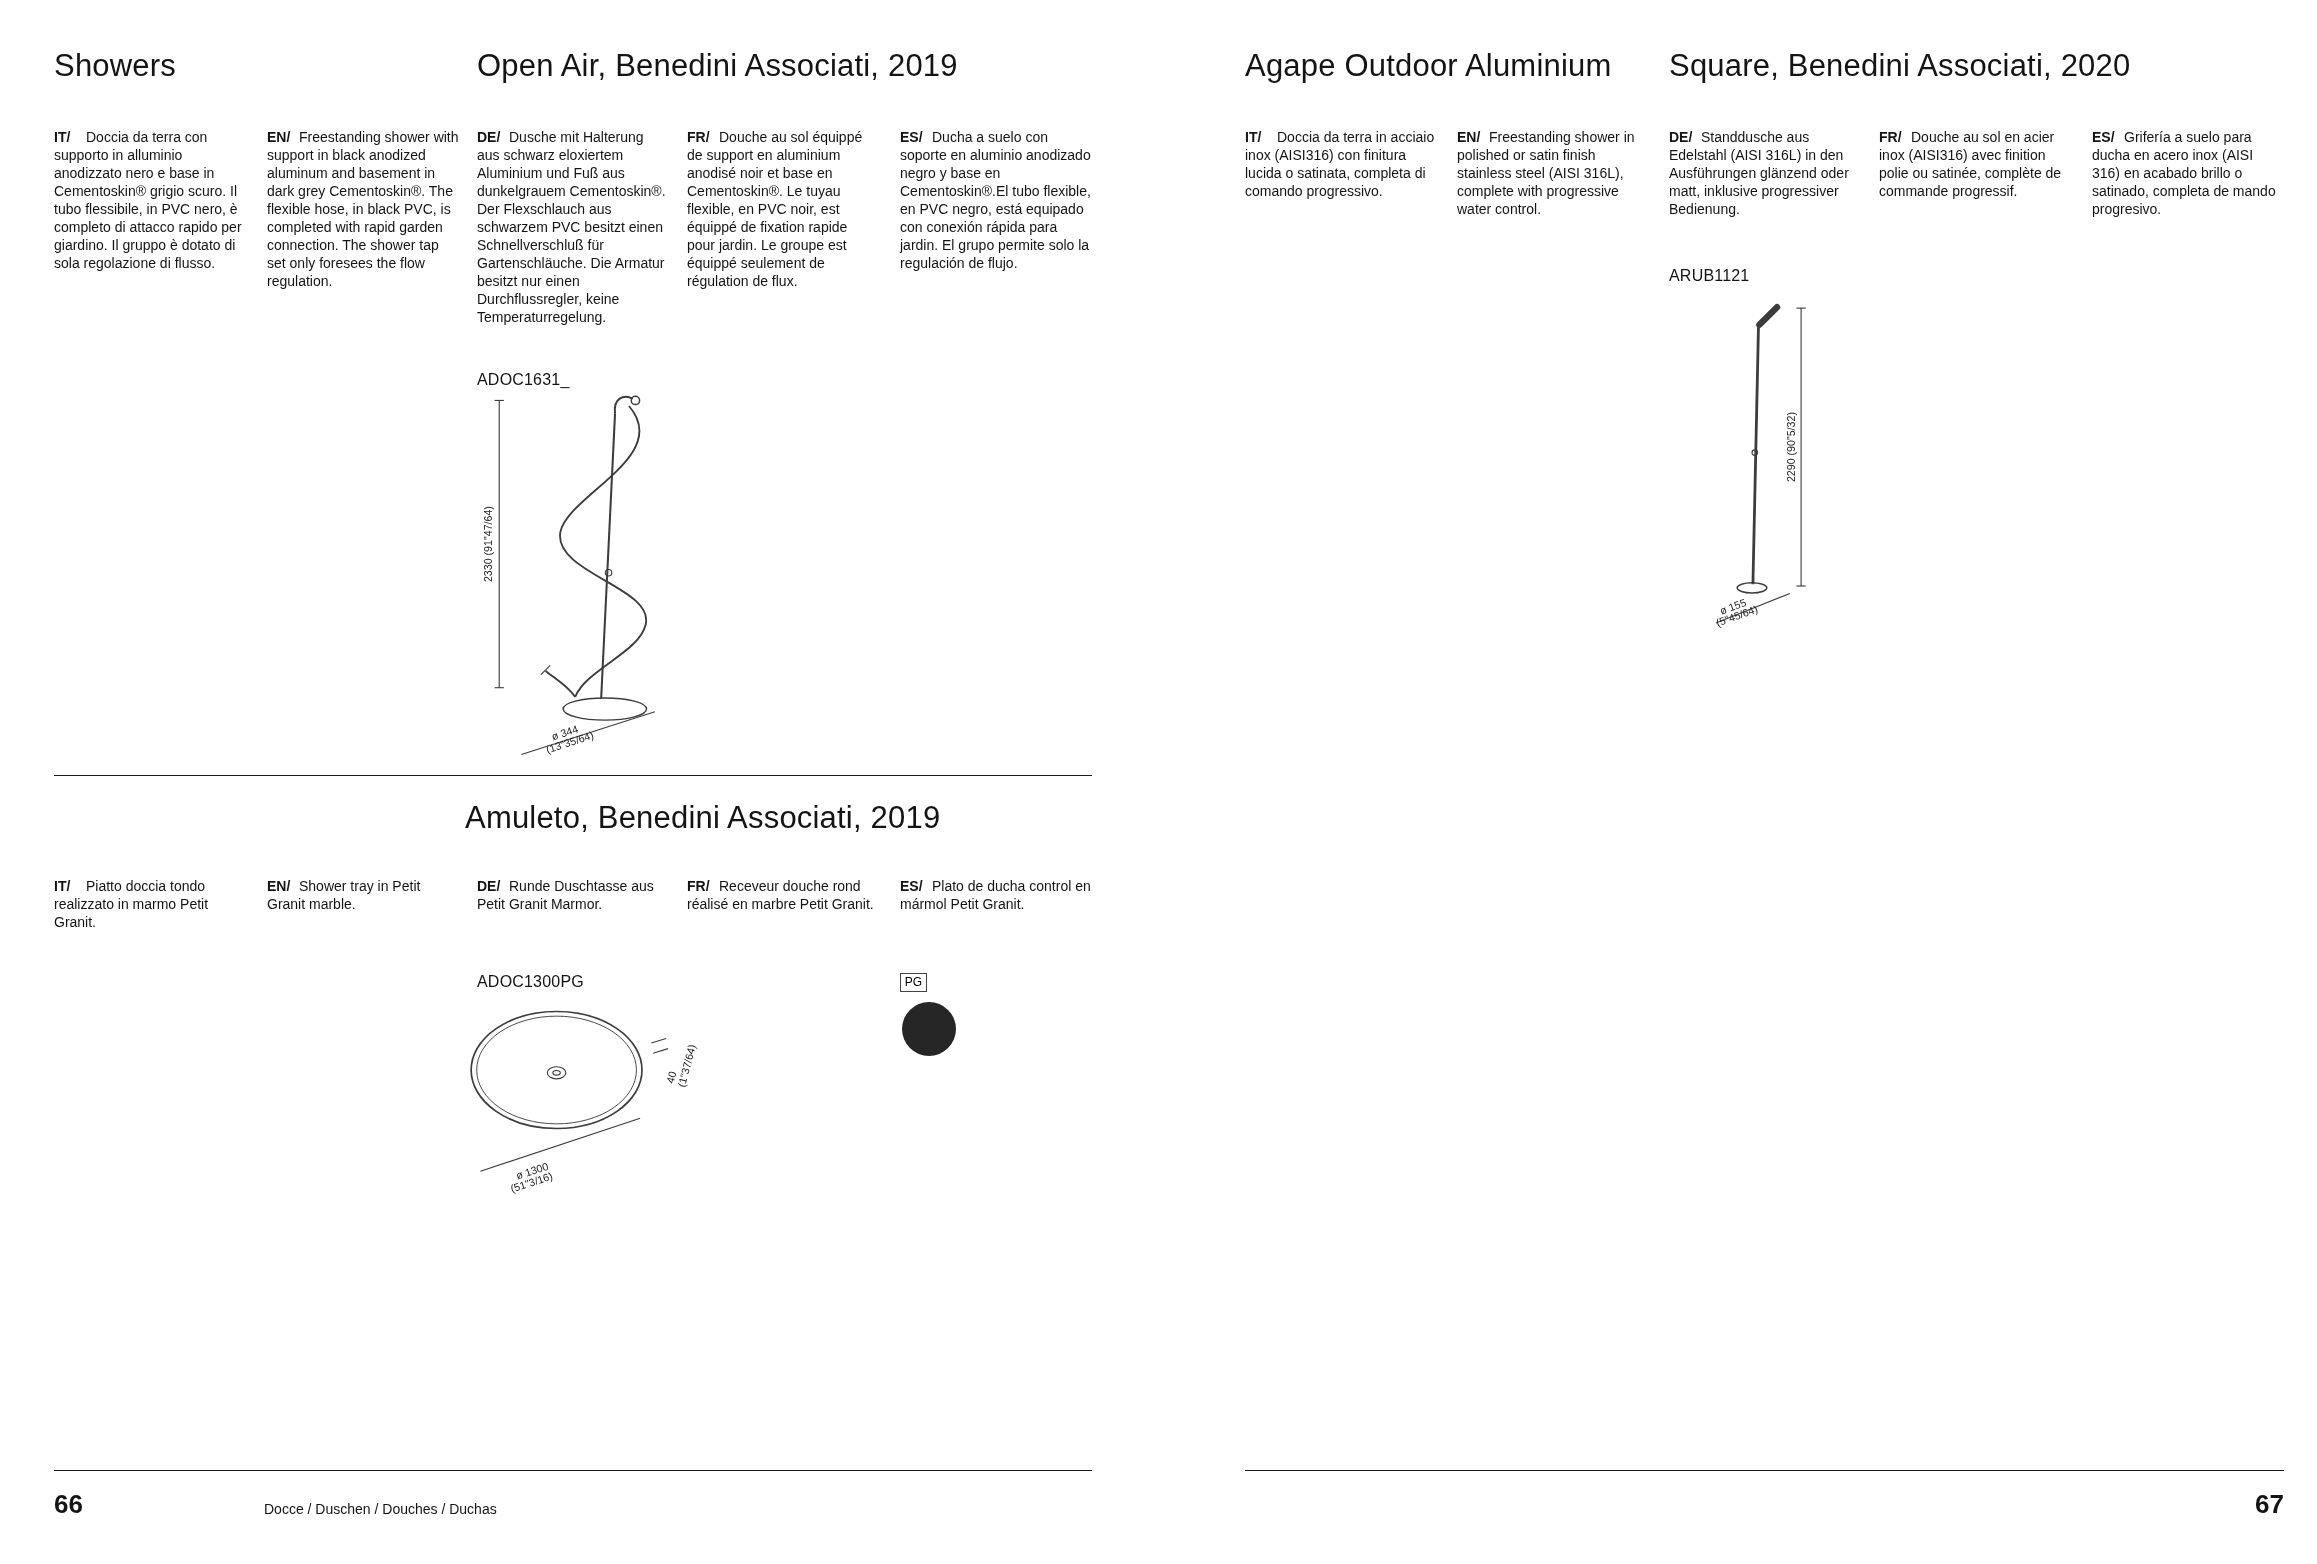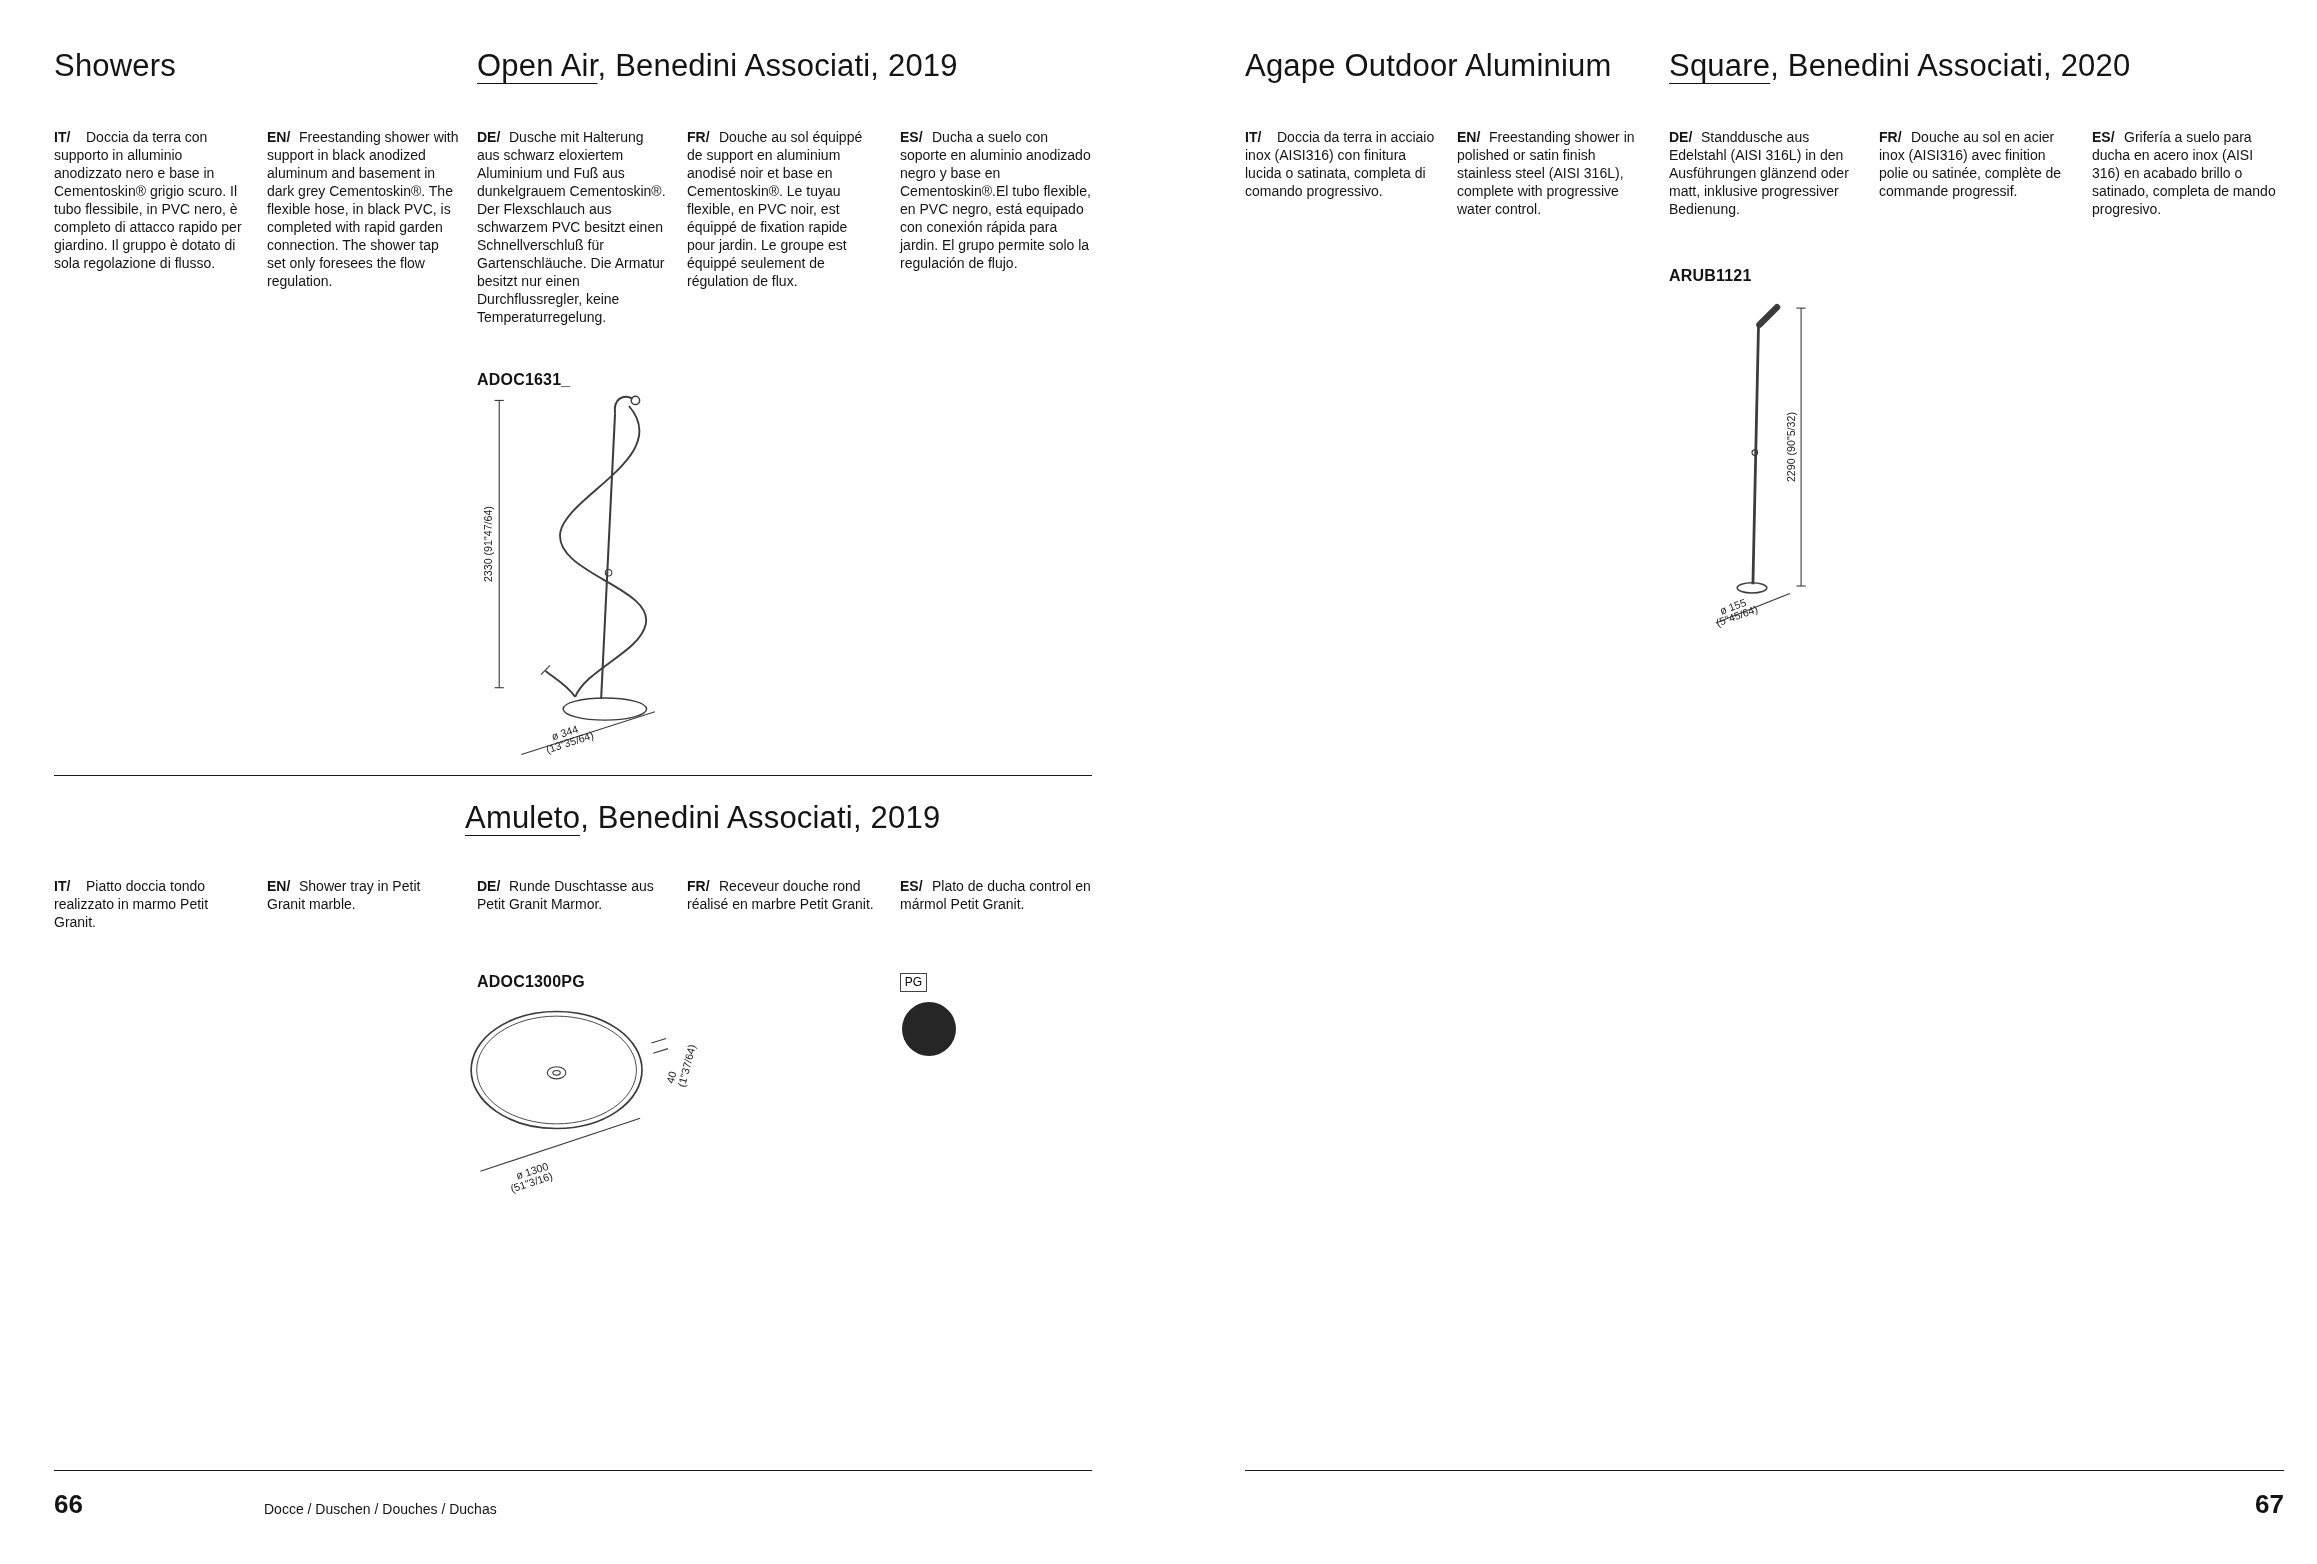--- a/index.html
+++ b/index.html
@@ -7,26 +7,26 @@
     width:2318px; height:1565px;
     background:#ffffff;
     font-family:"Liberation Sans", sans-serif;
     color:#141414;
     overflow:hidden;
   }
   body { position:relative; }
   .abs { position:absolute; }
 
   .page-heading { font-size:31px; font-weight:400; letter-spacing:0.2px; white-space:nowrap; }
-  .uline { text-decoration:underline; text-underline-offset:7.4px; text-decoration-thickness:1.4px;text-align:right; }
+  .uline { text-underline-offset:7.4px; text-decoration-thickness:1.4px;text-align:right; }
 
   .col { width:192px; font-size:14px; line-height:18px; }
   .lang { font-weight:700; display:inline-block; width:32px; }
 
-  .code { font-size:16px; font-weight:700; letter-spacing:0.2px; }
+  .code { font-size:16px; font-weight:400; letter-spacing:0.2px; }
 
   .divider { height:1.4px; background:#1c1c1c; }
   .footer-line { height:1.4px; background:#1c1c1c; }
 
   .footer-num { font-size:26px; font-weight:700; }
   .footer-cap { font-size:14px; }
 
   svg.drawing { overflow:visible; }
   svg.drawing line, svg.drawing path, svg.drawing ellipse, svg.drawing circle {
     stroke:#3c3c3c; fill:none; stroke-width:1.2;

